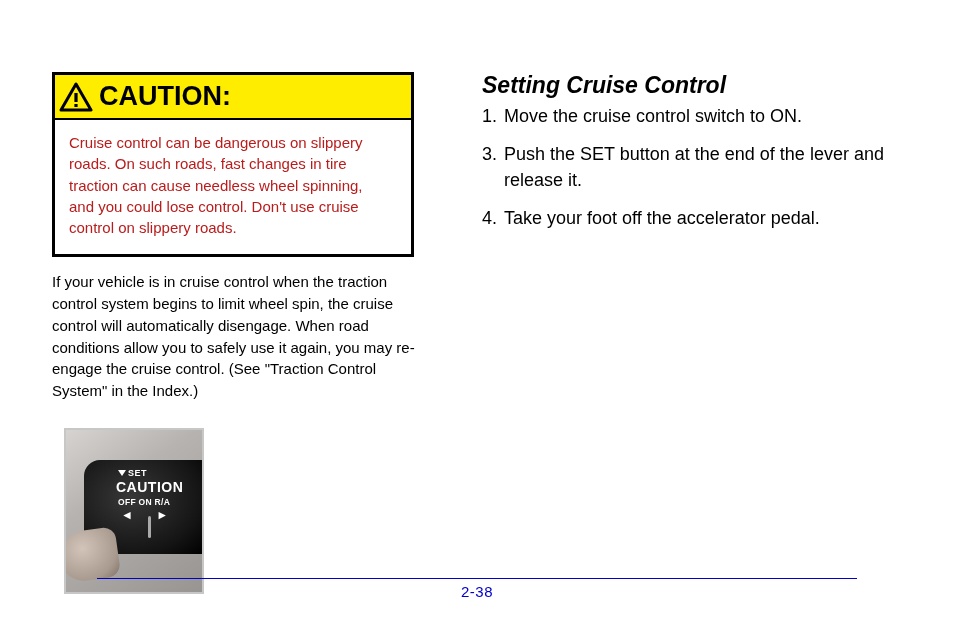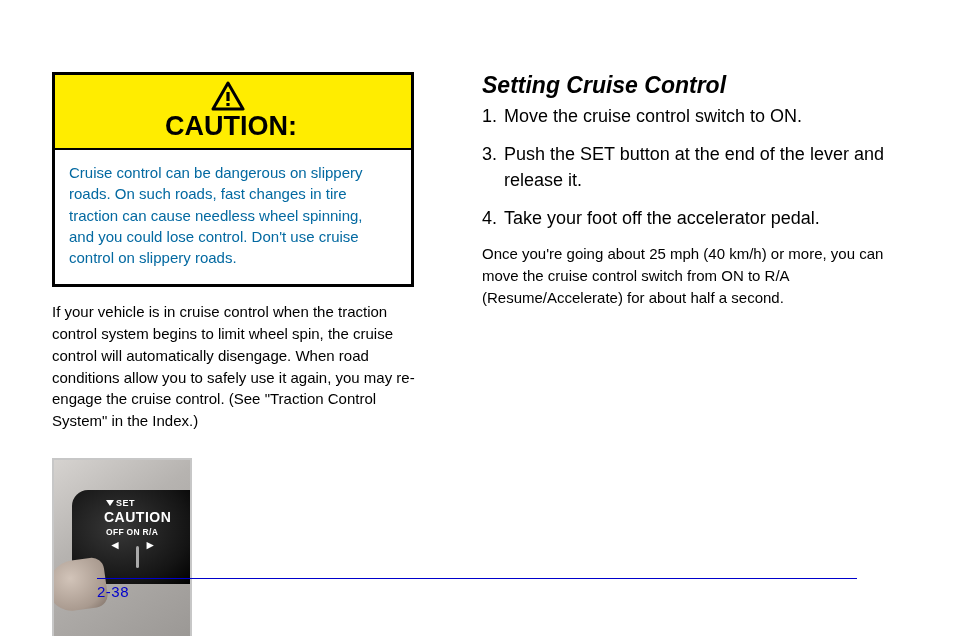--- a/index.html
+++ b/index.html
@@ -29,54 +29,54 @@
     .caution-box {
       border: 3px solid #000;
       width: 362px;
     }
     .caution-header {
       background: #ffed00;
       display: flex;
       align-items: center;
       padding: 6px 8px 6px 4px;
       border-bottom: 2px solid #000;
-      flex-direction: column;
     }
     .caution-header .warn-triangle {
       display: inline-flex;
       align-items: center;
       justify-content: center;
       margin-right: 6px;
     }
     .caution-header .caution-label {
       font-size: 27px;
       font-weight: 700;
       color: #000;
     }
     .caution-body {
       background: #fff;
       padding: 12px 22px 16px 14px;
       font-size: 15px;
       line-height: 1.42;
-      color: #0369a1;
+      color: #b91c1c;
     }
     .below-caution {
       margin-top: 14px;
       font-size: 15px;
       line-height: 1.45;
       width: 370px;
     }
     .cruise-img {
       margin-top: 26px;
       width: 140px;
-      height: 206px;
+      height: 166px;
       border: 2px solid #c7c7c7;
       background: linear-gradient(145deg,#d6d3d0 0%, #b6b3b0 35%, #979491 100%);
       position: relative;
       overflow: hidden;
+      margin-left: 12px;
     }
     .cruise-body {
       position: absolute;
       top: 30px;
       left: 18px;
       right: 0;
       height: 94px;
       background: radial-gradient(ellipse at 40% 40%, #383838 0%, #141414 70%, #000 100%);
       border-radius: 16px 0 0 20px;
     }
@@ -175,20 +175,21 @@
       width: 100%;
       display: flex;
       justify-content: center;
     }
     .page-num {
       color: #0000cc;
       font-size: 15px;
       border-top: 1px solid #0000cc;
       padding-top: 4px;
       width: 760px;
+      text-align: center;
       letter-spacing: 0.5px;
     }
   </style>
 </head>
 <body>
 
 <div class="page">
   <div class="left-col">
     <div class="caution-box">
       <div class="caution-header">
@@ -218,19 +219,18 @@
     </div>
   </div>
 
   <div class="right-col">
     <div class="heading">Setting Cruise Control</div>
 
     <div class="right-step"><span class="num">1.</span><span>Move the cruise control switch to ON.</span></div>
     <div class="right-step"><span class="num">3.</span><span>Push the SET button at the end of the lever and release it.</span></div>
     <div class="right-step"><span class="num">4.</span><span>Take your foot off the accelerator pedal.</span></div>
 
-    <div class="right-text">Once you're going about 25 mph (40 km/h) or more, you can move the cruise control switch from ON to R/A (Resume/Accelerate) for about half a second.</div>
   </div>
 </div>
 
 <div class="page-footer">
   <div class="page-num">2-38</div>
 </div>
 
 </body></html>

